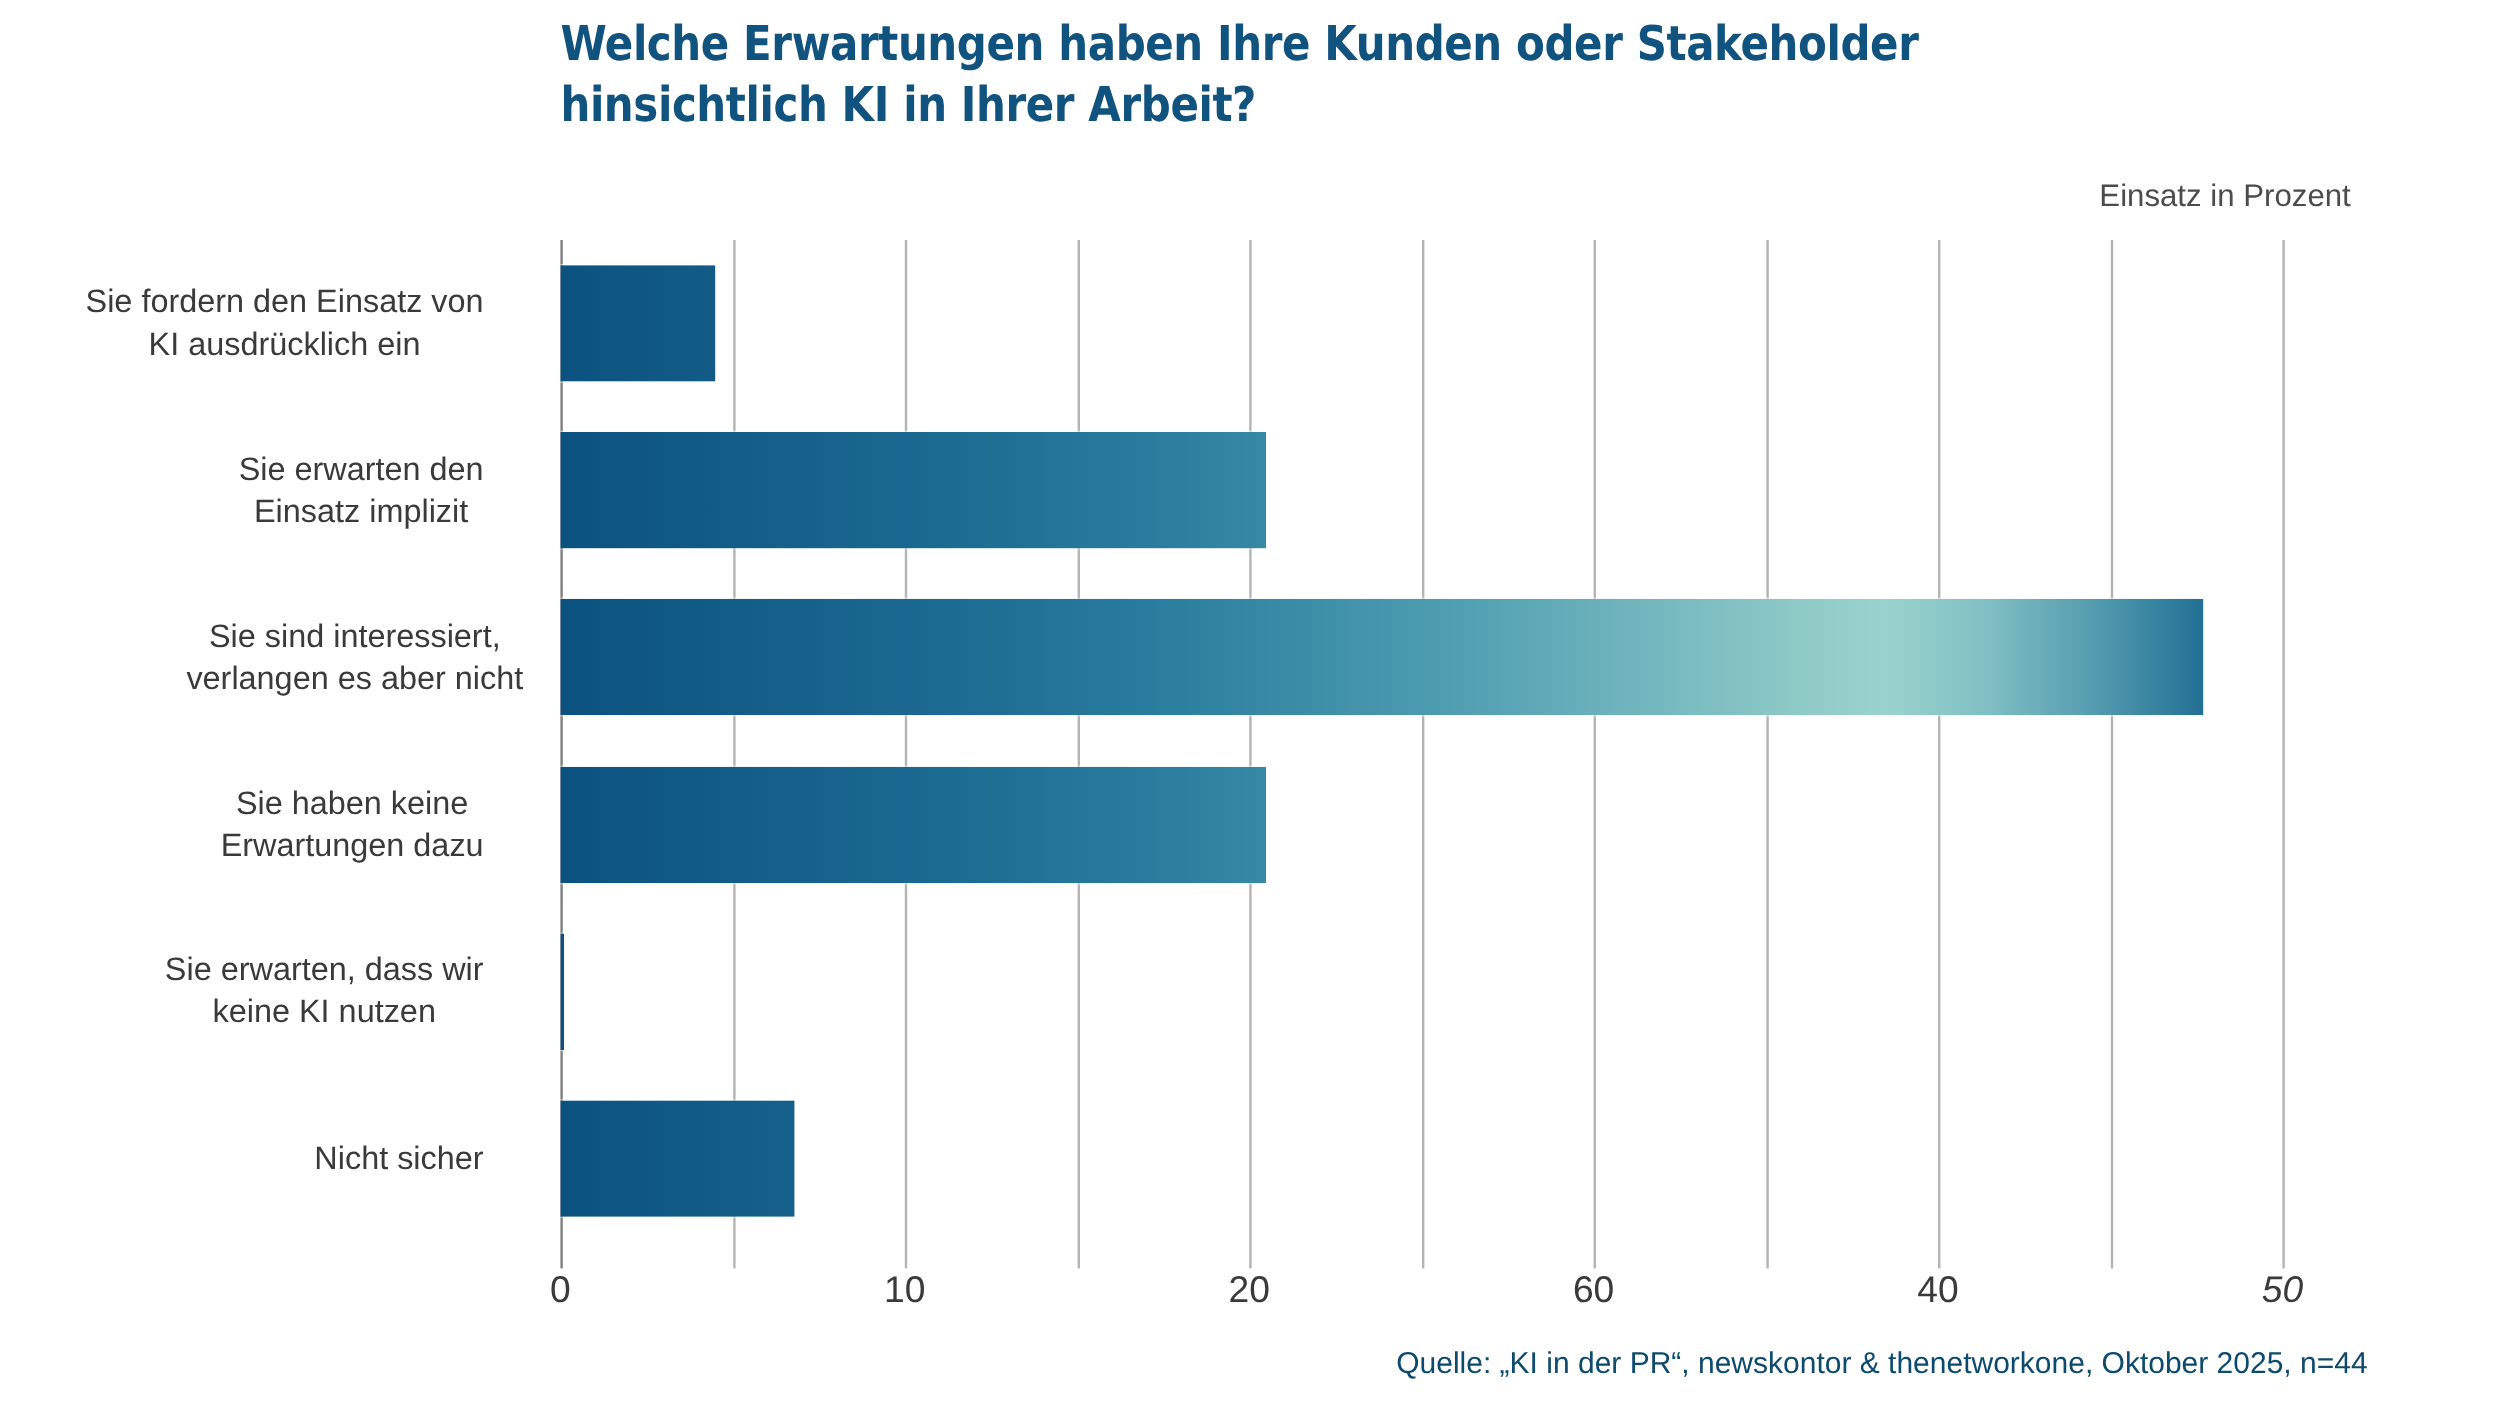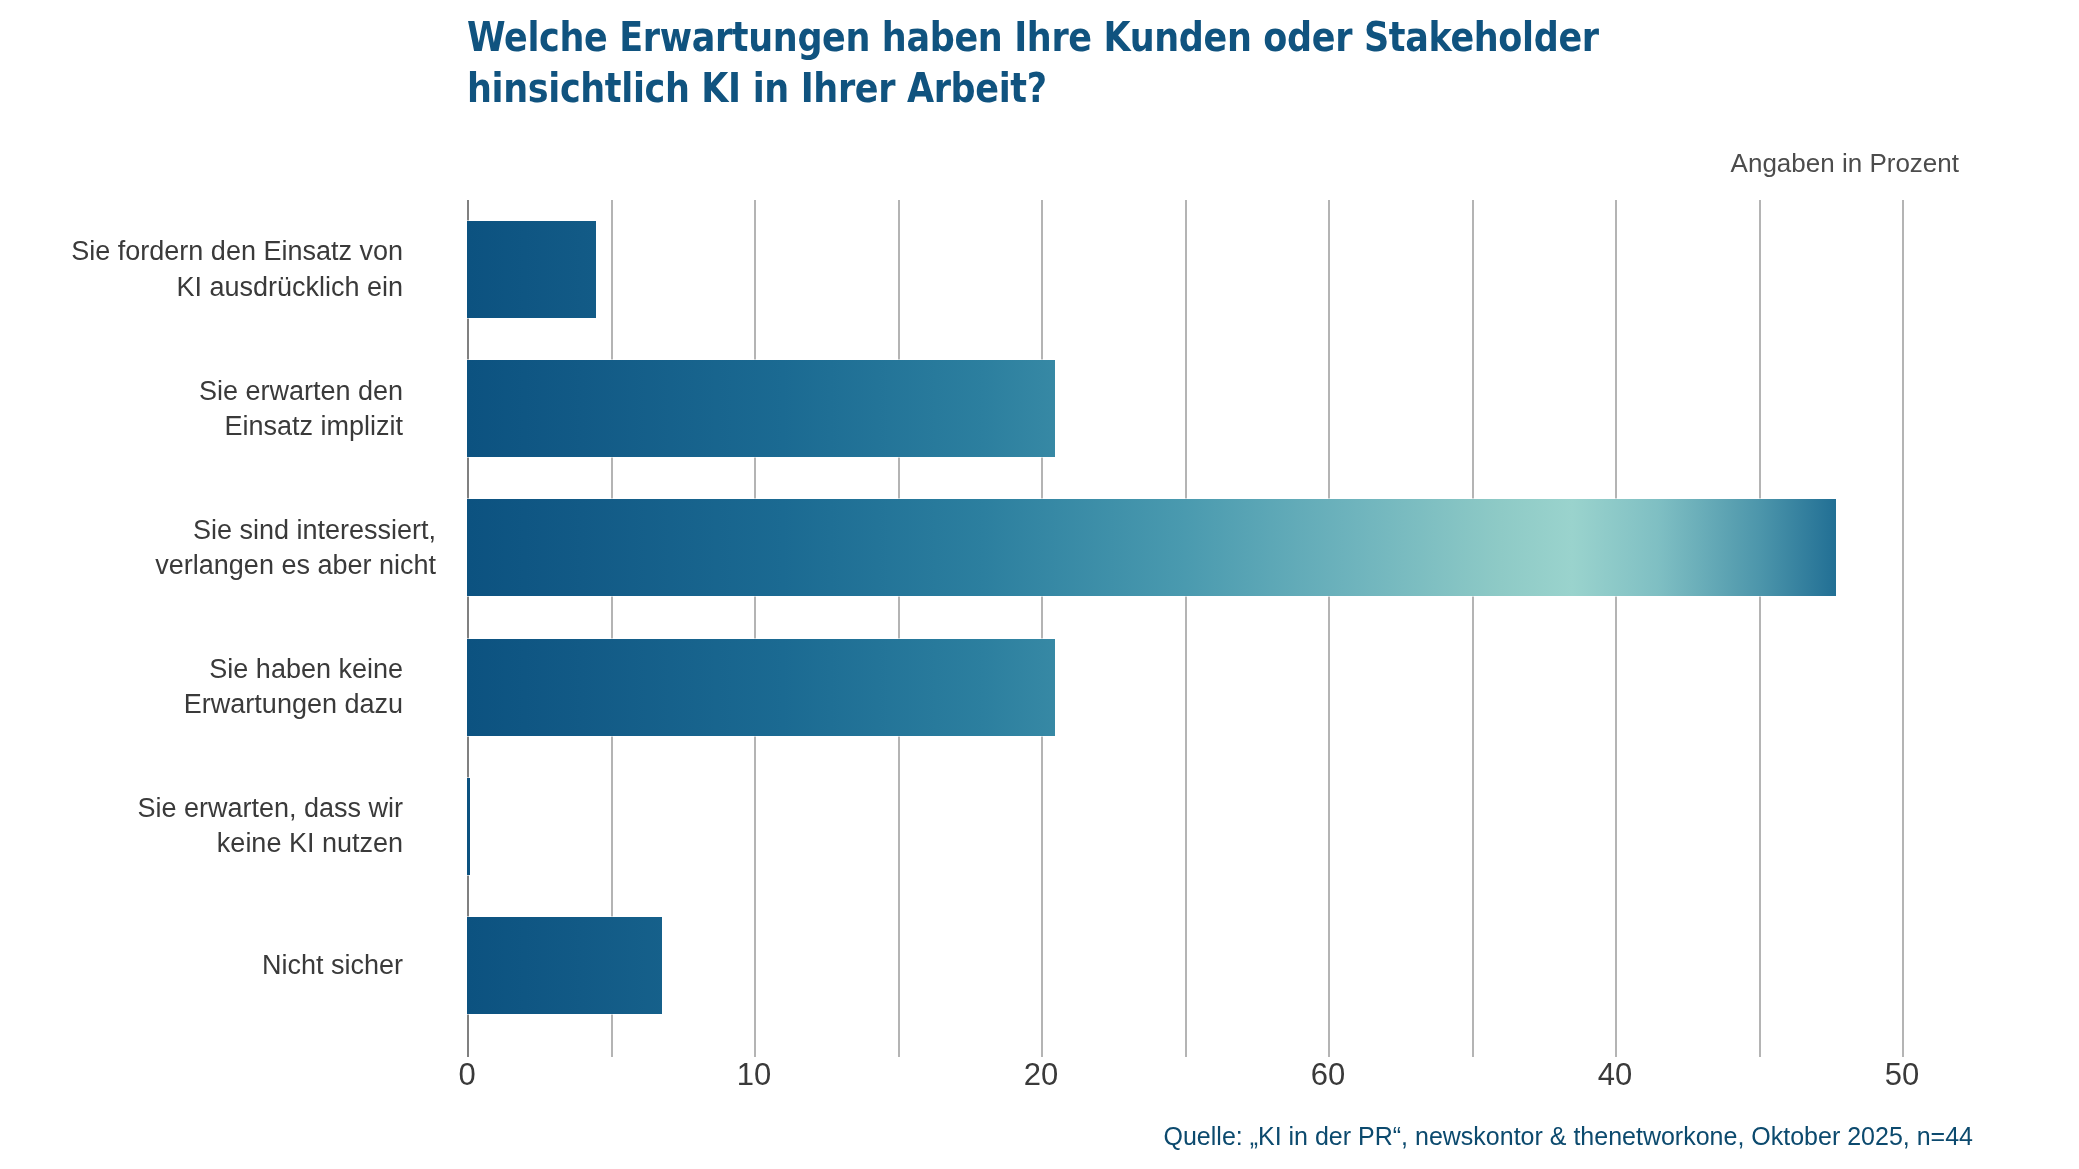--- a/index.html
+++ b/index.html
@@ -107,21 +107,21 @@
         #4d96ab 90%,
         #1d6b92 96%,
         #0b5280 100%);
   }
   .cat-label-box {
     position: absolute;
     left: 0;
     width: 435px;
     box-sizing: border-box;
     padding-right: 32px;
-    text-align: right;
+    text-align: center;
     color: #3a3a3a;
     font-family: "Liberation Sans", sans-serif;
     font-size: 27px;
     line-height: 1.3;
     white-space: pre-line;
     display: flex;
     align-items: center;
     justify-content: flex-end;
     height: 139.1667px;
   }
@@ -157,21 +157,21 @@
   }
 </style>
 </head>
 <body>
 
 <div id="chart-root">
 
   <div id="chart-title">Welche Erwartungen haben Ihre Kunden oder Stakeholder
 hinsichtlich KI in Ihrer Arbeit?</div>
 
-  <div id="units-note">Angaben in Prozent</div>
+  <div id="units-note">Einsatz in Prozent</div>
 
   <div id="y-axis-labels">
       <div class="cat-label-box" style="position: absolute; left: 0px; top: 200px; height: 139.167px;">Sie fordern den Einsatz von
 KI ausdrücklich ein</div>
       <div class="cat-label-box" style="position: absolute; left: 0px; top: 339.167px; height: 139.167px;">Sie erwarten den
 Einsatz implizit</div>
       <div class="cat-label-box" style="position: absolute; left: 0px; top: 478.333px; height: 139.167px; margin-left: 33px;">Sie sind interessiert,
 verlangen es aber nicht</div>
       <div class="cat-label-box" style="position: absolute; left: 0px; top: 617.5px; height: 139.167px;">Sie haben keine
 Erwartungen dazu</div>
@@ -227,18 +227,18 @@
         </div>
       </div>
   </div>
 
   <div id="x-ticks">
       <div class="x-tick" style="left: 0px;">0</div>
       <div class="x-tick" style="left: 287px;">10</div>
       <div class="x-tick" style="left: 574px;">20</div>
       <div class="x-tick" style="left: 861px;">60</div>
       <div class="x-tick" style="left: 1148px;">40</div>
-      <div class="x-tick" style="left: 1435px;">50</div>
+      <div class="x-tick" style="left: 1435px; font-style: italic;">50</div>
     </div>
 
   <div id="source-note">Quelle: „KI in der PR“, newskontor &amp; thenetworkone, Oktober 2025, n=44</div>
 
 </div>
 
 </body></html>

